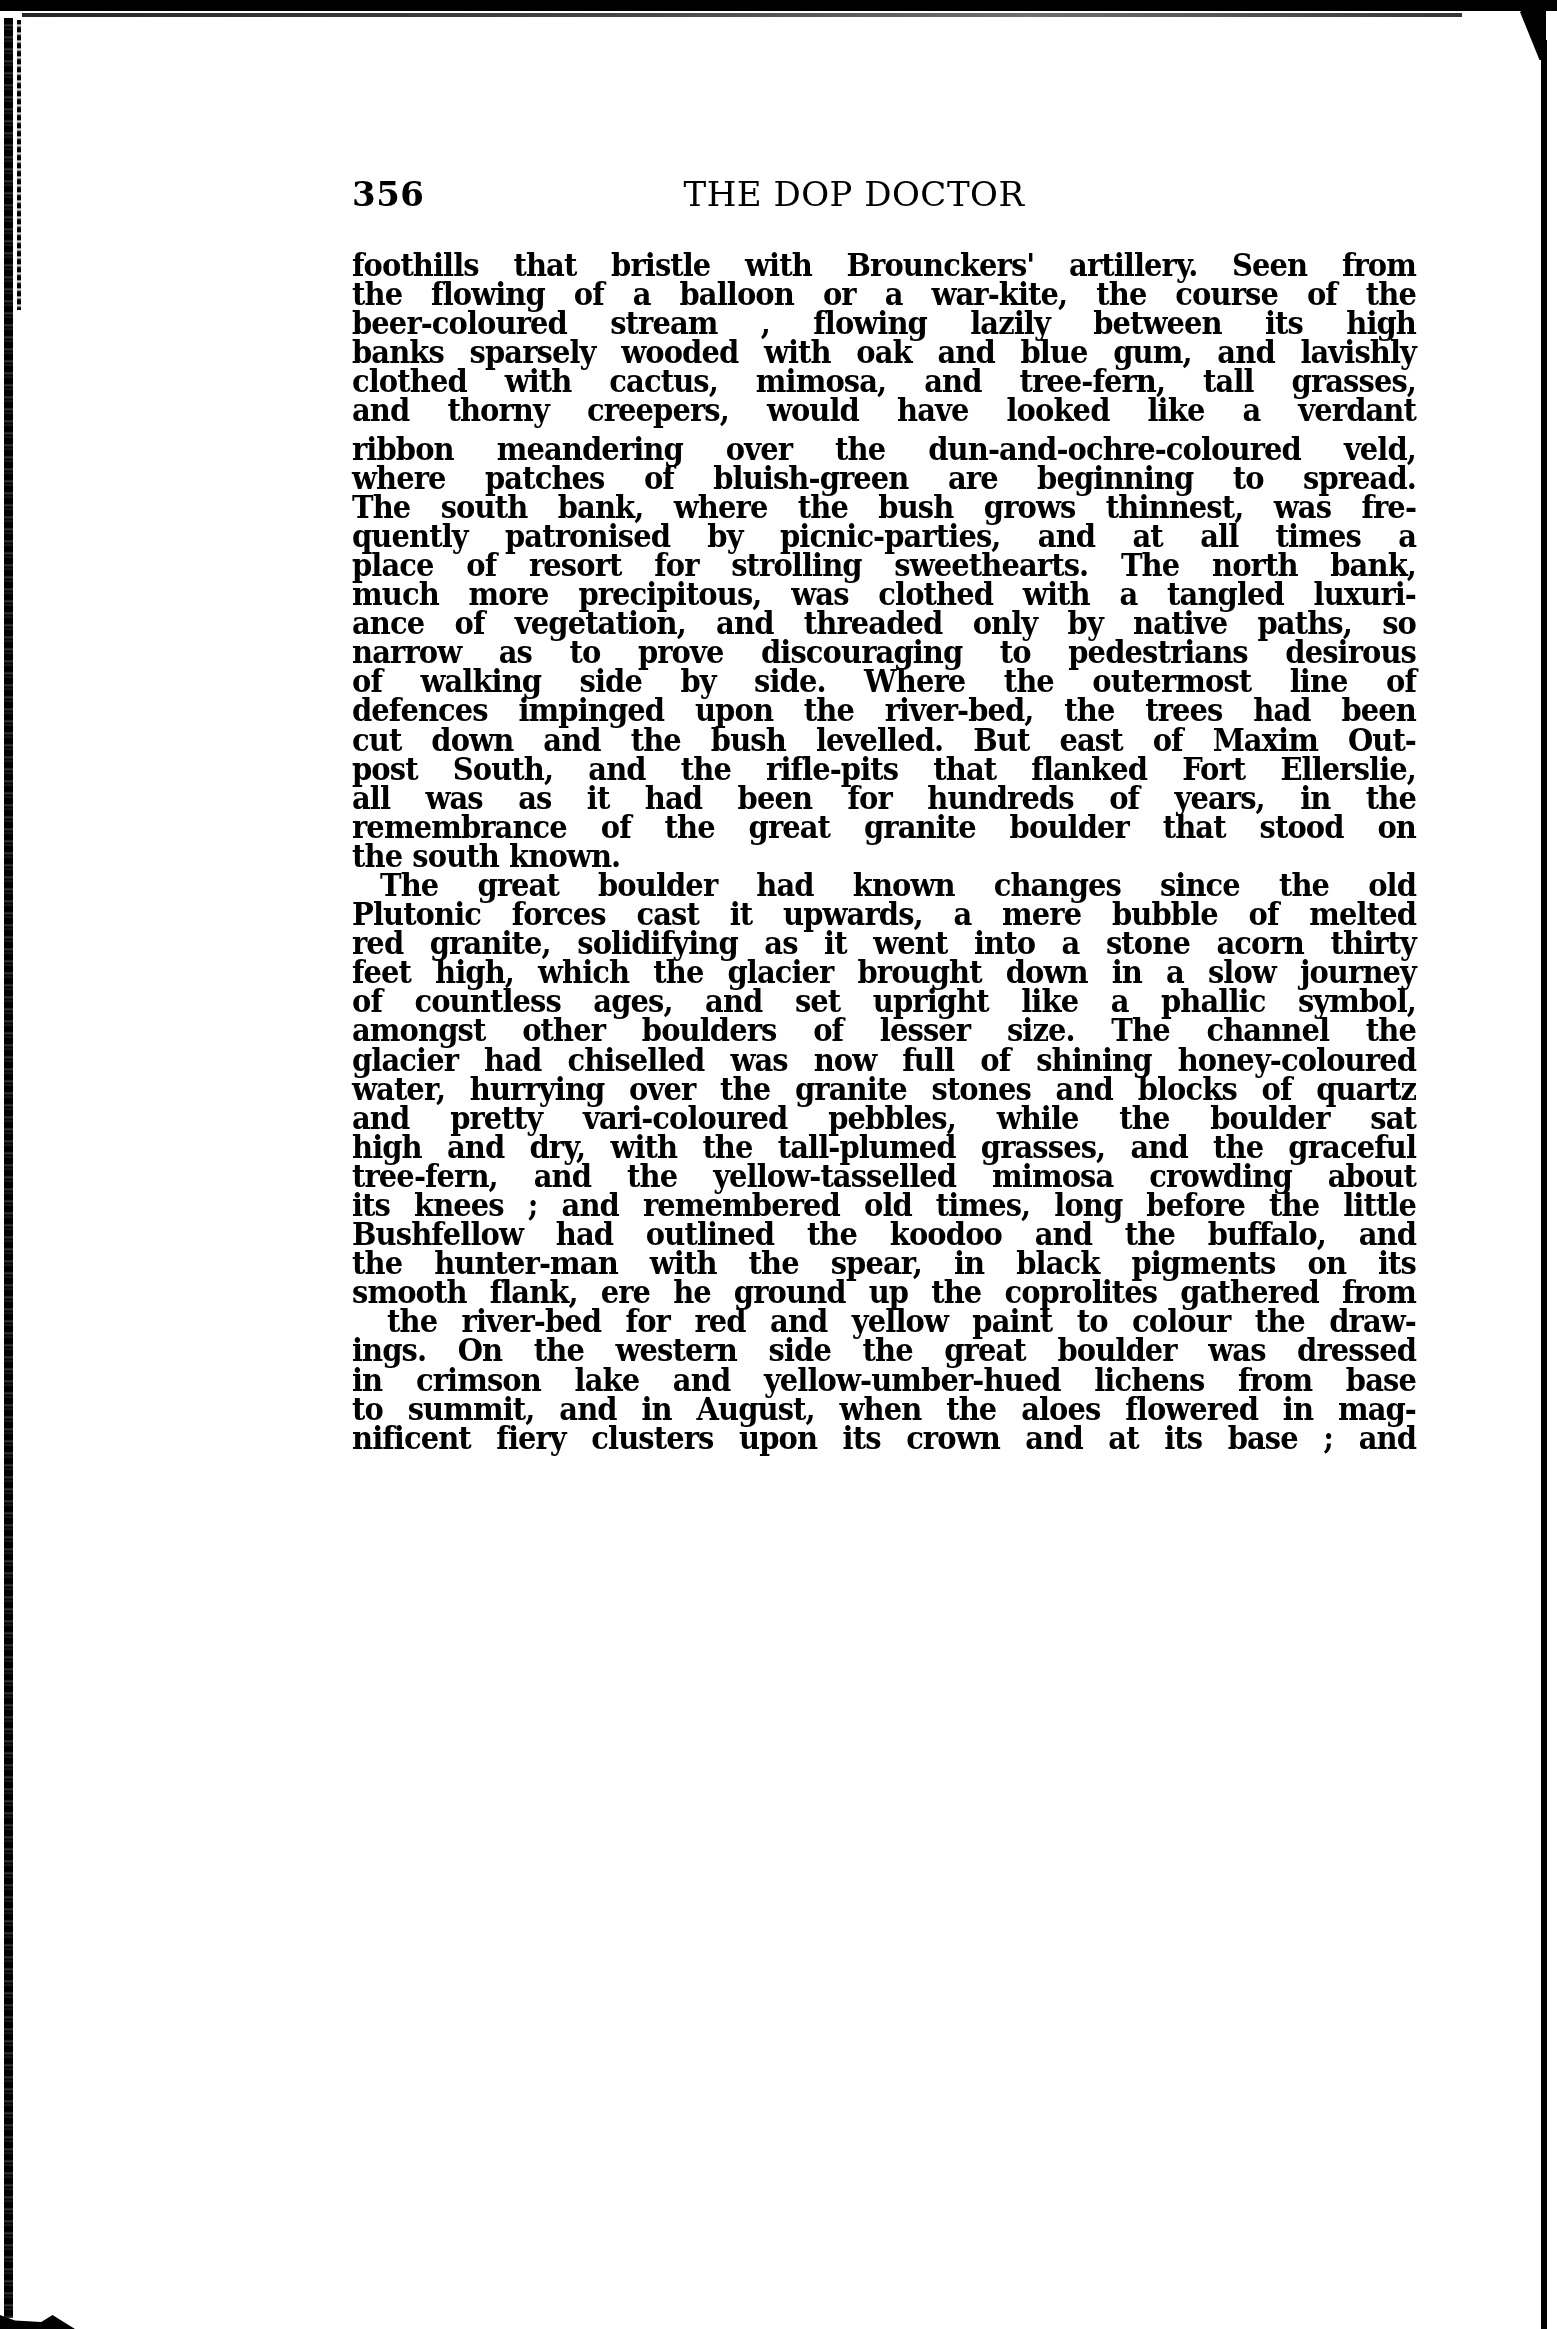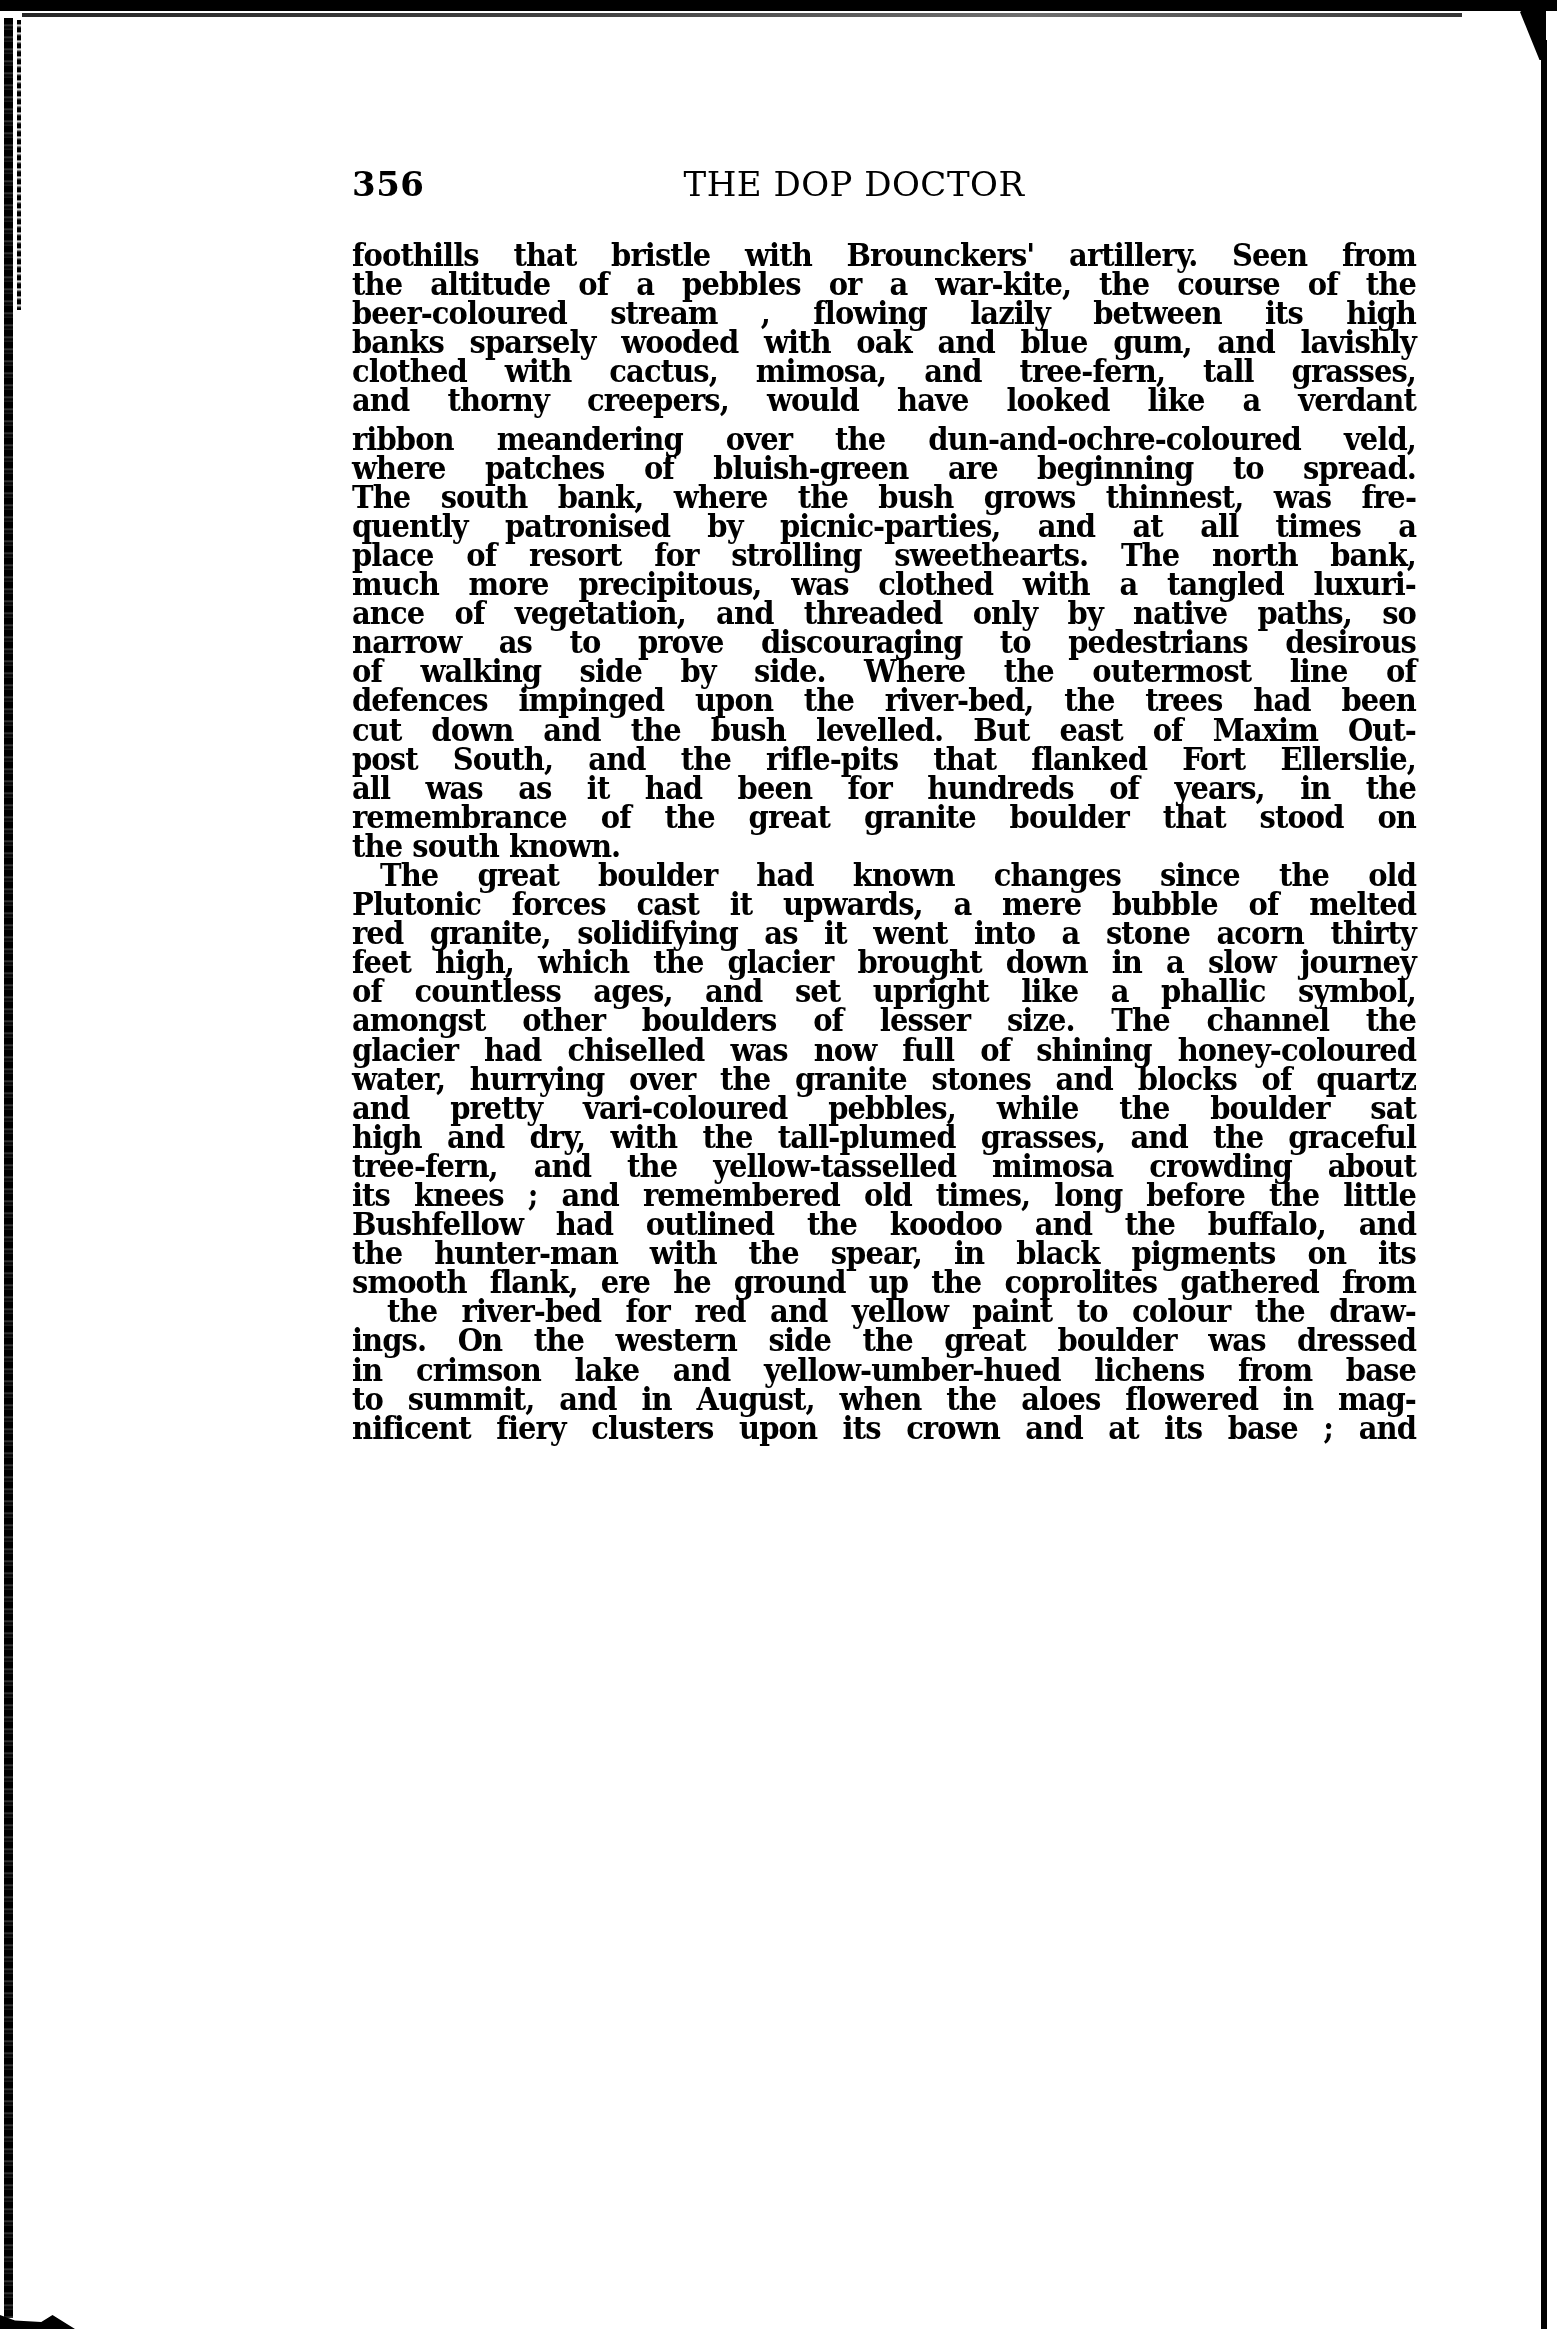--- a/index.html
+++ b/index.html
@@ -44,21 +44,21 @@
     }
     .bottom-shadow {
       position: absolute; left: 0; top: 2315px; width: 75px; height: 14px;
       background: #000;
       clip-path: polygon(0 0, 20% 40%, 55% 50%, 70% 0, 100% 100%, 0 100%);
     }
 
     .page {
       position: absolute;
       left: 352px;
-      top: 164px;
+      top: 174px;
       width: 1064px;
     }
     .running-head {
       position: relative;
       height: 50px;
       font-size: 34px;
       font-weight: bold;
       letter-spacing: 0.5px;
     }
     .page-number {
@@ -110,21 +110,21 @@
 <div class="bottom-shadow"></div>
 
 <div class="page">
   <div class="running-head">
     <span class="page-number">356</span>
     <span class="running-title">THE DOP DOCTOR</span>
   </div>
   <div class="body-text" id="body-text">
       <div class="para">
         <span class="line" style="display: block; margin-top: 27px;">foothills that bristle with Brounckers' artillery.  Seen from</span>
-        <span class="line" style="display: block;">the altitude of a pebbles or a war-kite, the course of the</span>
+        <span class="line" style="display: block;">the flowing of a balloon or a war-kite, the course of the</span>
         <span class="line" style="display: block;">beer-coloured  stream , flowing  lazily  between  its  high</span>
         <span class="line" style="display: block;">banks sparsely wooded with oak and blue gum, and lavishly</span>
         <span class="line" style="display: block;">clothed with cactus, mimosa, and tree-fern, tall grasses,</span>
         <span class="line" style="display: block;">and thorny creepers, would have looked like a verdant</span>
         <span class="line" style="display: block; margin-top: 9px;">ribbon meandering over the dun-and-ochre-coloured veld,</span>
         <span class="line" style="display: block;">where patches of bluish-green are beginning to spread.</span>
         <span class="line" style="display: block;">The south bank, where the bush grows thinnest, was fre-</span>
         <span class="line" style="display: block;">quently patronised by picnic-parties, and at all times a</span>
         <span class="line" style="display: block;">place of resort for strolling sweethearts.  The north bank,</span>
         <span class="line" style="display: block;">much more precipitous, was clothed with a tangled luxuri-</span>

